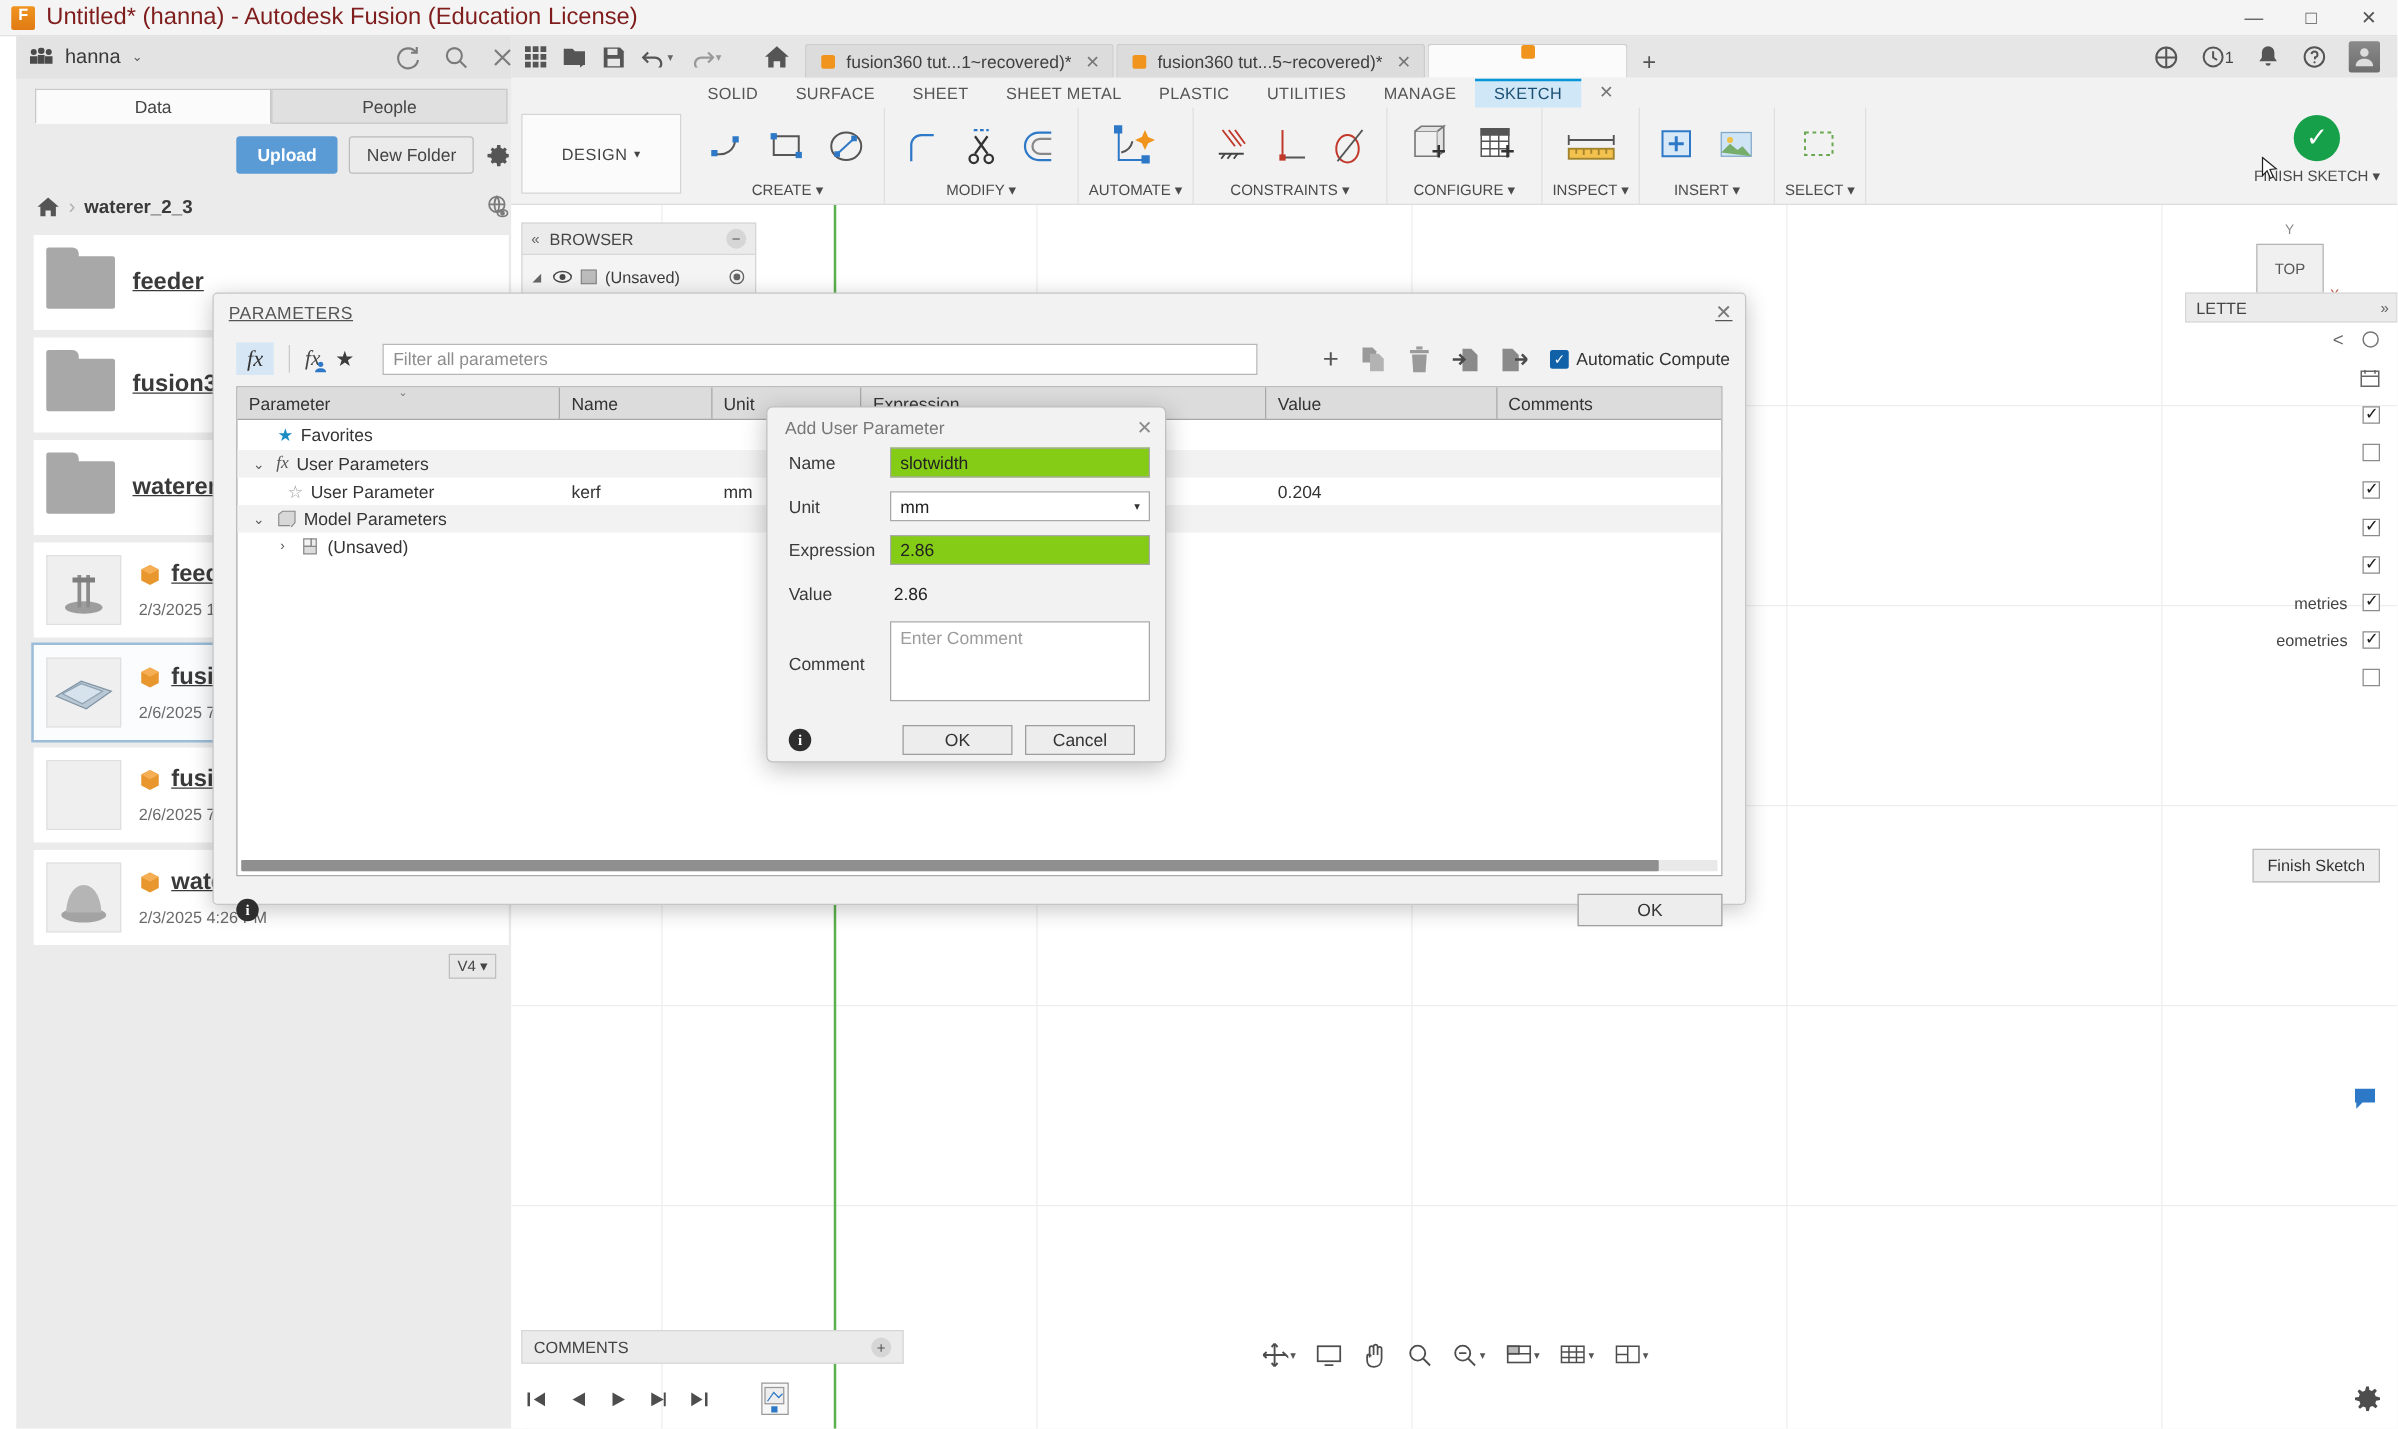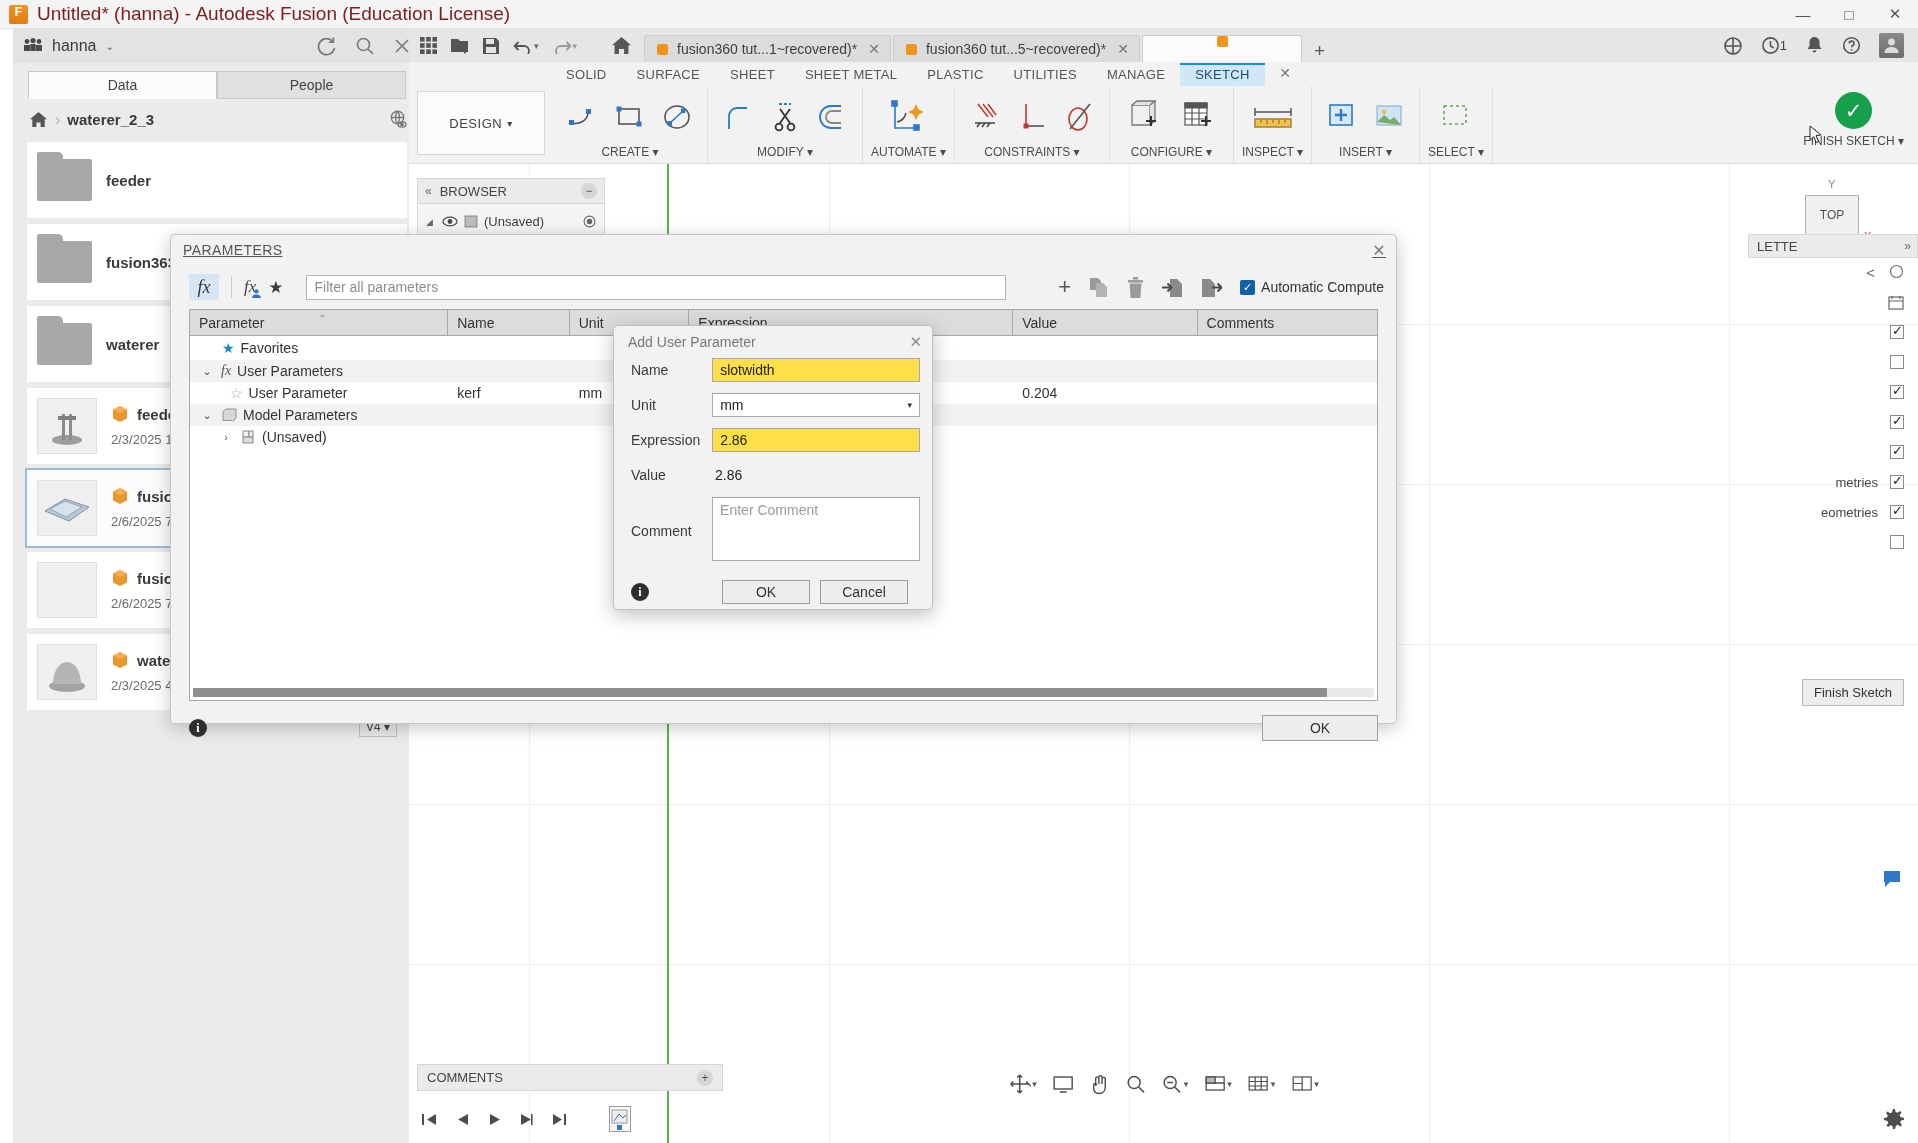--- a/index.html
+++ b/index.html
@@ -86,21 +86,21 @@
   }
   .thumb-folder::before {
     content: ""; position: absolute; top: -7px; left: 0; width: 26px; height: 8px;
     background: #a8a8a8; border-radius: 2px 5px 0 0;
   }
   .thumb-img {
     width: 60px; height: 56px; background: #efefef; border: 1px solid #e0e0e0;
     display: flex; align-items: center; justify-content: center;
   }
   .fc-body { display: flex; flex-direction: column; gap: 9px; }
-  .fc-name { display: flex; align-items: center; gap: 8px; font-weight: bold; font-size: 15px; color: #3a3a3a; }
+  .fc-name { display: flex; align-items: center; gap: 8px; font-weight: bold; font-size: 19px; color: #3a3a3a; text-decoration: underline; }
   .cube-ico { width: 18px; height: 18px; }
   .fc-date { font-size: 13px; color: #6a6a6a; }
   .v4chip {
     position: absolute; right: 10px; bottom: -27px; background: #e8e8e8;
     border: 1px solid #bfbfbf; font-size: 12px; padding: 2px 6px; color: #444;
   }
 
   
   .ribbon-area { position: absolute; top: 29px; left: 409px; width: 1509px; height: 1114px; background: #f2f2f2; }
   .toptabs {
@@ -280,21 +280,21 @@
   .aup {
     position: absolute; left: 613px; top: 325px; width: 320px; height: 285px;
     background: #f2f2f2; border: 1px solid #c0c0c0; border-radius: 5px;
     box-shadow: 0 5px 20px rgba(0,0,0,.25);
   }
   .aup-title { height: 32px; display: flex; align-items: center; padding: 0 10px 0 14px; font-size: 14px; color: #777; }
   .aup-x { margin-left: auto; color: #8a8a8a; font-size: 15px; }
   .aup-row { display: flex; align-items: flex-start; padding: 0 12px 0 17px; margin-bottom: 11px; }
   .aup-lbl { width: 82px; font-size: 14px; color: #3a3a3a; padding-top: 4px; }
   .aup-field {
-    width: 210px; height: 24px; background: #fde047; border: 1px solid #a9a9a9;
+    width: 210px; height: 24px; background: #84cc16; border: 1px solid #a9a9a9;
     display: flex; align-items: center; padding-left: 7px; font-size: 14px; color: #222;
   }
   .aup-select {
     width: 210px; height: 24px; background: #fff; border: 1px solid #a9a9a9;
     display: flex; align-items: center; padding-left: 7px; font-size: 14px; color: #222; position: relative;
   }
   .sel-caret { position: absolute; right: 7px; font-size: 9px; color: #333; }
   .aup-static { font-size: 14px; color: #222; padding-top: 4px; padding-left: 2px; }
   .aup-textarea {
     width: 210px; height: 64px; background: #fff; border: 1px solid #a9a9a9;
@@ -358,20 +358,30 @@
             </svg>
         </span>
       </div>
     </div>
 
     <div class="tabs-row">
       <div class="dtab active">Data</div>
       <div class="dtab">People</div>
     </div>
 
+    <div class="lp-actions">
+      <div class="btn-upload">Upload</div>
+      <div class="btn-newfolder">New Folder</div>
+      <span class="gear">
+        <svg width="21" height="21" viewBox="0 0 21 21" fill="#555">
+            <path d="M10.5 7a3.5 3.5 0 1 0 0 7 3.5 3.5 0 0 0 0-7zm0 5.3a1.8 1.8 0 1 1 0-3.6 1.8 1.8 0 0 1 0 3.6z"></path>
+            <path d="M19 9.2l-1.9-.3a6.8 6.8 0 0 0-.7-1.7l1.1-1.6-1.6-1.6-1.6 1.1a6.8 6.8 0 0 0-1.7-.7L12.3 2H9.7L9.4 4.4c-.6.15-1.2.4-1.7.7L6.1 4 4.5 5.6 5.6 7.2c-.3.5-.55 1.1-.7 1.7L2 9.2v2.6l2.9.3c.15.6.4 1.2.7 1.7l-1.1 1.6 1.6 1.6 1.6-1.1c.5.3 1.1.55 1.7.7l.3 2.4h2.6l.3-2.4c.6-.15 1.2-.4 1.7-.7l1.6 1.1 1.6-1.6-1.1-1.6c.3-.5.55-1.1.7-1.7l1.9-.3z"></path>
+          </svg>
+      </span>
+    </div>
 
     <div class="breadcrumb">
       <span>
         <svg width="19" height="17" viewBox="0 0 19 17" fill="#555">
             <path d="M9.5 1L1 8.3h2.3V16h4.1v-4.6h4.2V16h4.1V8.3H18z"></path>
           </svg>
       </span>
       <span class="bc-sep">›</span>
       <span class="bc-text">waterer_2_3</span>
       <span class="bc-right">

